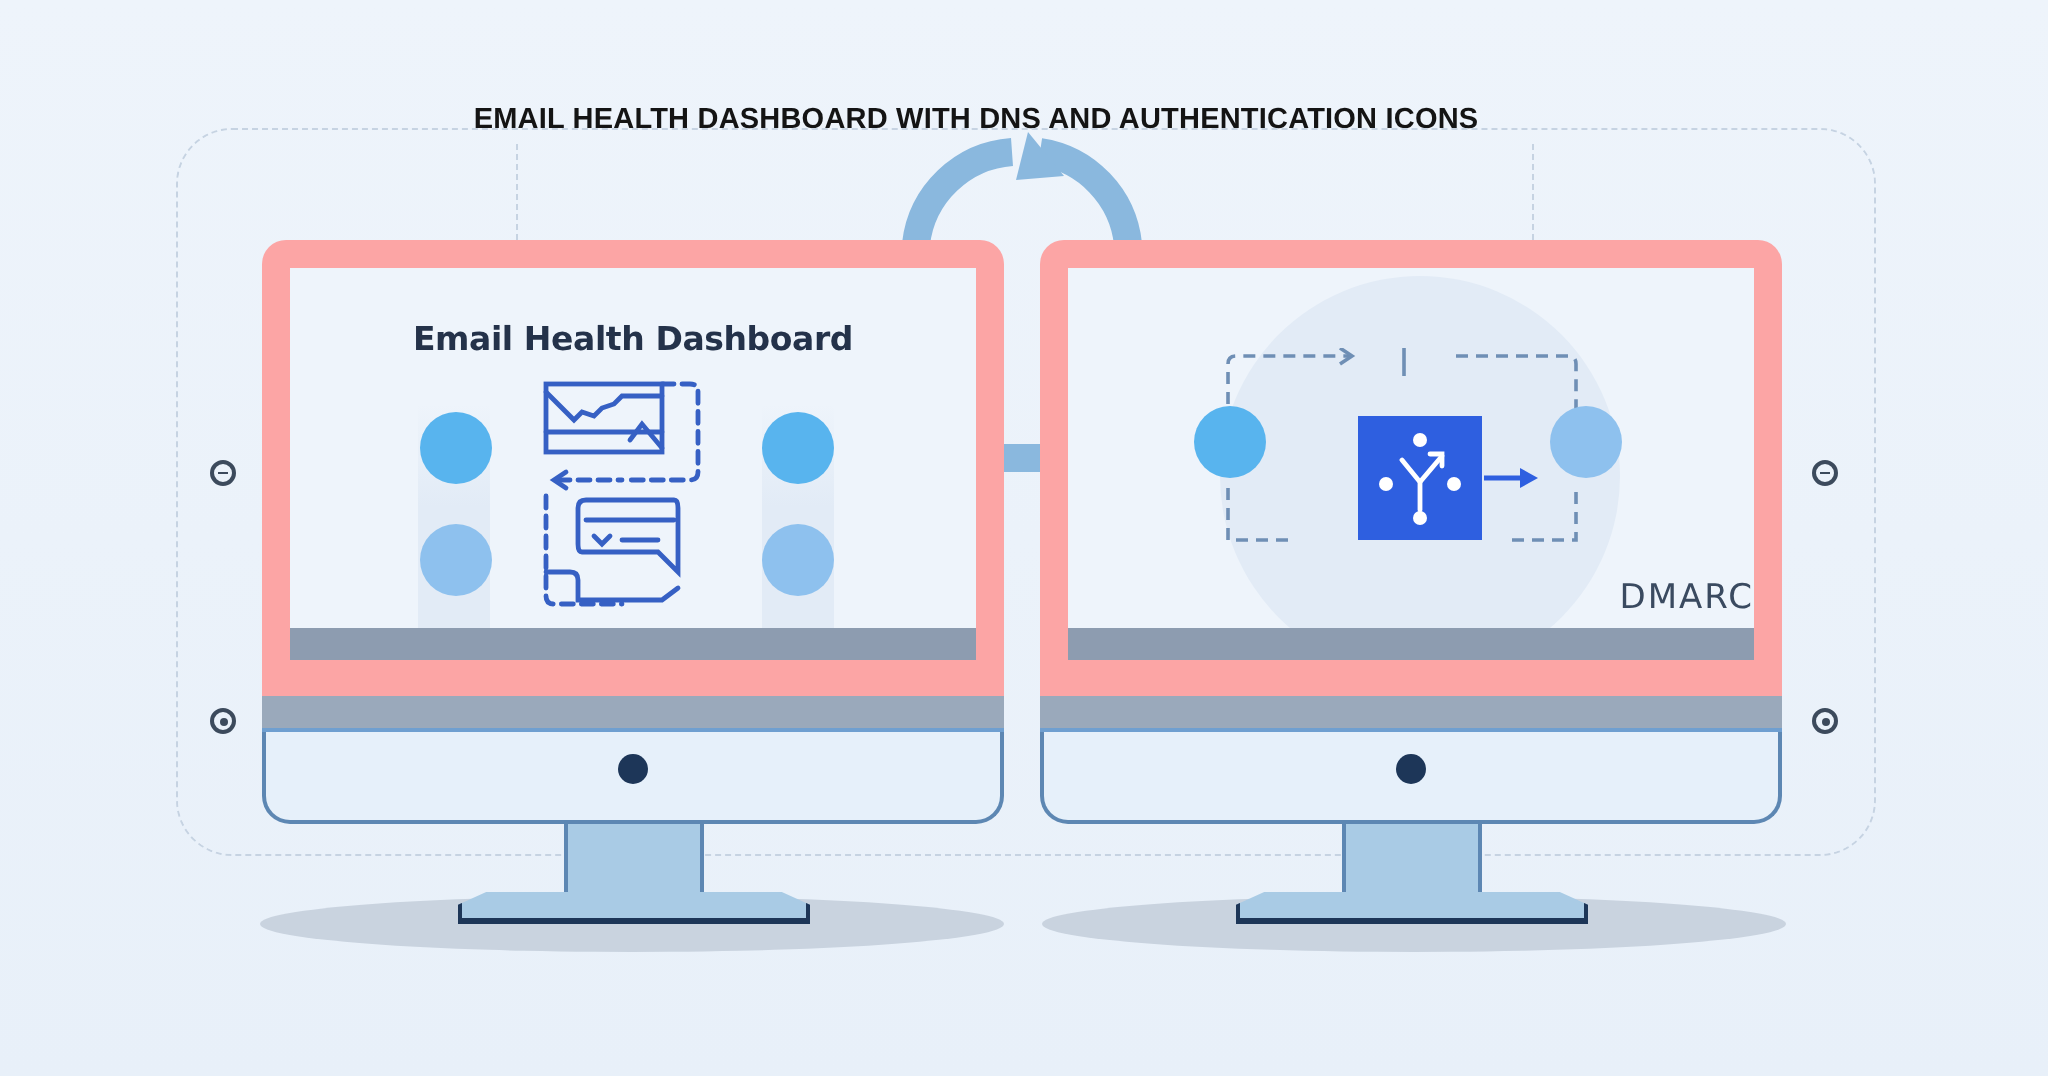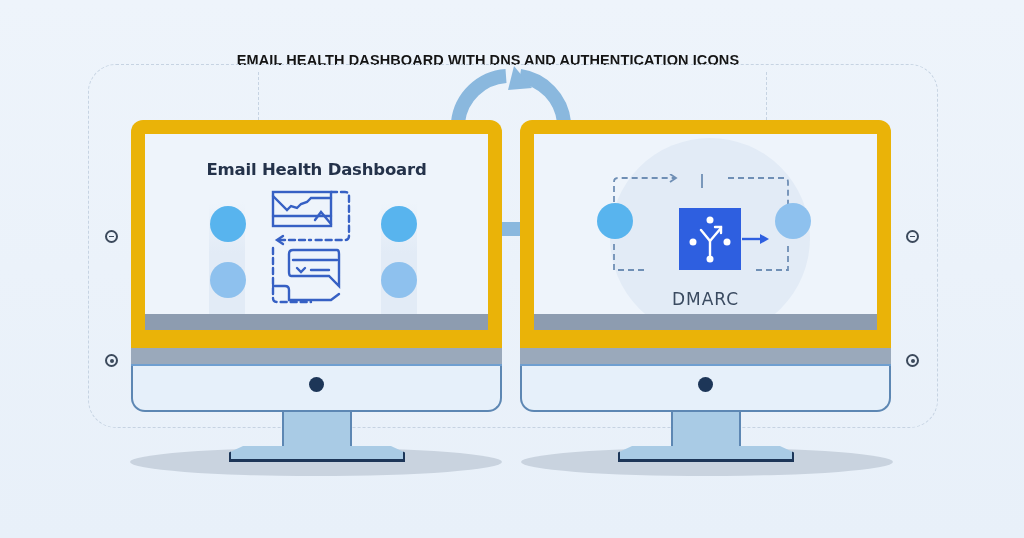--- a/index.html
+++ b/index.html
@@ -25,21 +25,21 @@
       position: absolute; width: 13px; height: 13px; border-radius: 50%;
       border: 2px solid #3c4a5c; display: flex; align-items: center; justify-content: center;
     }
     .side-icon .dot { width: 4px; height: 4px; border-radius: 50%; background: #3c4a5c; }
     .side-icon .face { width: 5px; height: 2px; border-top: 1.5px solid #3c4a5c; }
 
     .arc-svg { position: absolute; left: 440px; top: 66px; }
 
     .monitor { position: absolute; top: 120px; width: 371px; }
     .monitor .bezel {
-      position: relative; width: 371px; height: 228px; background: #eab308;
+      position: relative; width: 371px; height: 228px; background: #fca5a5;
       border-radius: 12px 12px 0 0; padding: 14px 14px 0 14px;
     }
     .monitor .screen {
       position: relative; width: 100%; height: 196px; background: #eef4fb; overflow: hidden;
     }
     .monitor .screen-strip {
       position: absolute; left: 0; bottom: 0; width: 100%; height: 16px; background: #8d9cb0;
     }
     .monitor .chin-bar {
       width: 371px; height: 18px; background: #9aa9bb; border-bottom: 2px solid #6f9fd0;
@@ -80,21 +80,21 @@
     .c-soft { background: #8ec1ee; }
 
     .dmarc-halo {
       position: absolute; left: 76px; top: 4px; width: 200px; height: 200px; border-radius: 50%;
       background: #e2ebf6;
     }
     .dmarc-tile {
       position: absolute; left: 145px; top: 74px; width: 62px; height: 62px; background: #2e5fe0;
     }
     .dmarc-label {
-      position: absolute; left: 0; top: 155px; width: 100%; text-align: center;
+      position: absolute; left: 0; top: 155px; width: 100%; text-align: right;
       font-family: "DejaVu Sans", sans-serif; font-size: 17px; color: #3a4a60; letter-spacing: 1px;
     }
     svg { display: block; }
   </style>
 </head>
 <body>
 
 <div class="title">EMAIL HEALTH DASHBOARD WITH DNS AND AUTHENTICATION ICONS</div>
 
 <div class="outer-frame"></div>

